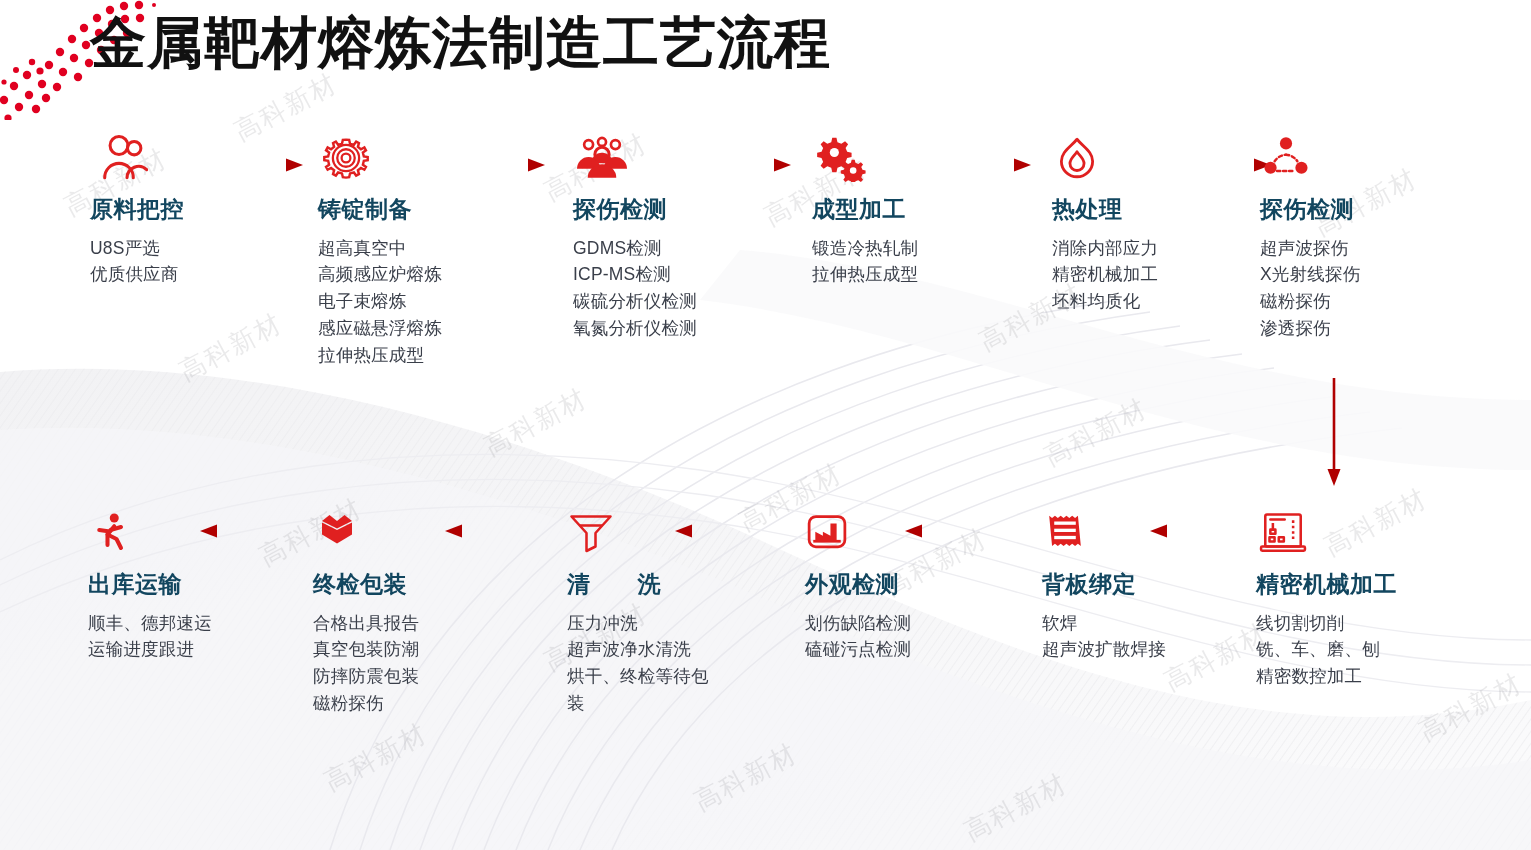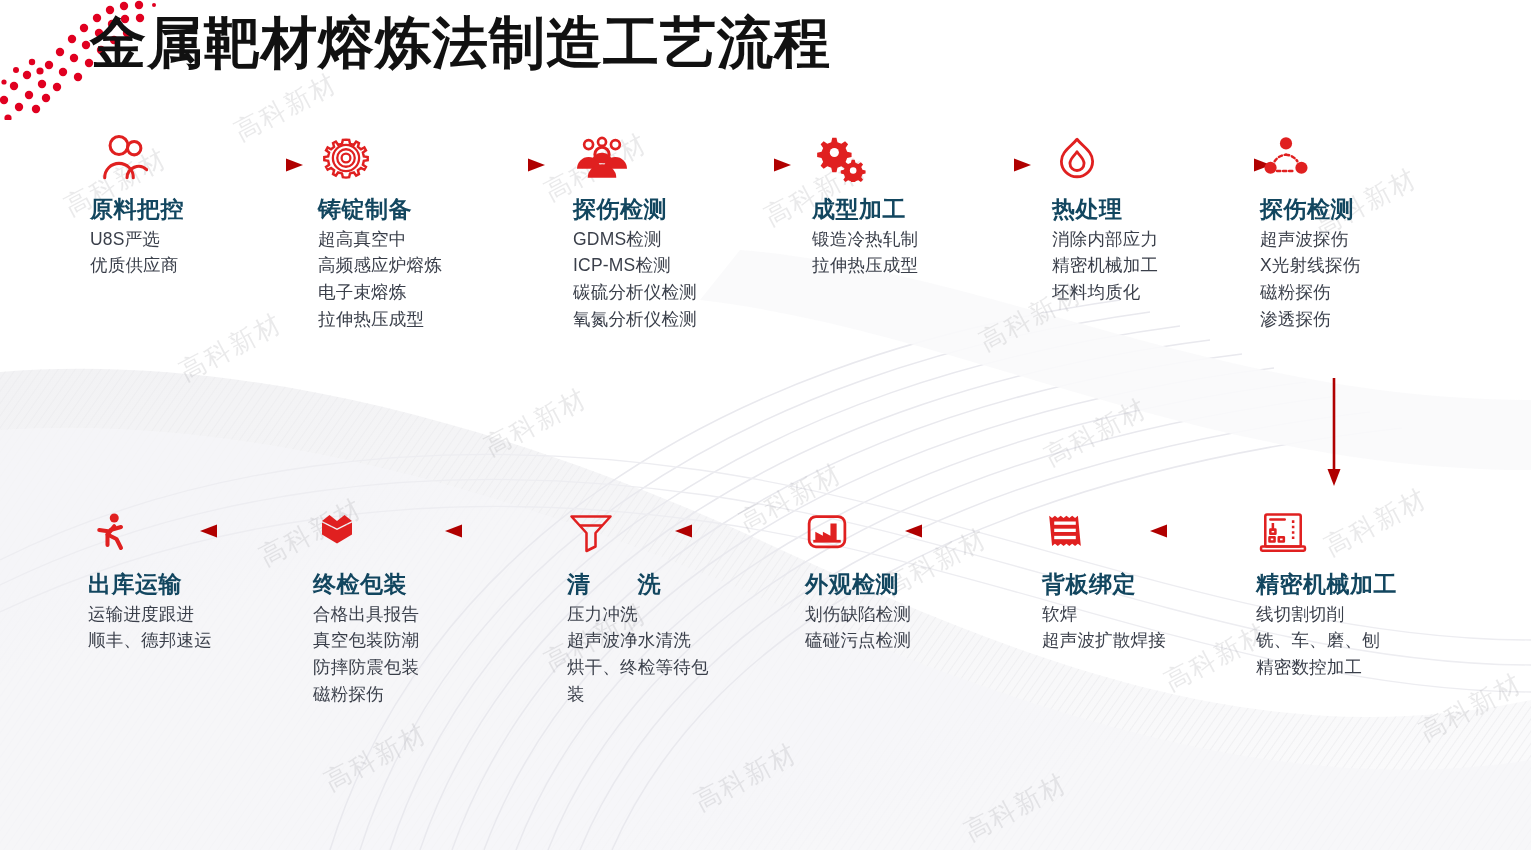--- a/index.html
+++ b/index.html
@@ -76,21 +76,21 @@
   .step-title {
     font-size: 23px;
     font-weight: bold;
     color: #12465f;
     margin-top: 10px;
     letter-spacing: 0.5px;
     line-height: 1.2;
     white-space: nowrap;
   }
   .step-lines {
-    margin-top: 2px;
+    margin-top: 11px;
   }
   .step-line {
     font-size: 17.5px;
     color: #3a3f4a;
     line-height: 1.53;
     letter-spacing: 0.2px;
   }
 
   
   .arrow-h {
@@ -381,20 +381,21 @@
             <circle cx="32" cy="28" r="15"></circle>
             <path d="M32,7 L35.6,7.4 36.6,11.8 41,12.9 43.6,9.3 46.8,11 45.6,15.3 49.1,18 53,16 54.8,19.2 51.3,21.8 52.4,26.2 56.8,26.9 56.8,30.5 52.4,31.2 51.3,35.6 54.8,38.2 53,41.4 49.1,39.4 45.6,42.1 46.8,46.4 43.6,48.1 41,44.5 36.6,45.6 35.6,50 32,50.4 28.4,50 27.4,45.6 23,44.5 20.4,48.1 17.2,46.4 18.4,42.1 14.9,39.4 11,41.4 9.2,38.2 12.7,35.6 11.6,31.2 7.2,30.5 7.2,26.9 11.6,26.2 12.7,21.8 9.2,19.2 11,16 14.9,18 18.4,15.3 17.2,11 20.4,9.3 23,12.9 27.4,11.8 28.4,7.4 Z" stroke-width="2.8"></path>
           </g>
         </svg>
       </div>
       <div class="step-title">铸锭制备</div>
       <div class="step-lines">
         <div class="step-line">超高真空中</div>
         <div class="step-line">高频感应炉熔炼</div>
         <div class="step-line">电子束熔炼</div>
+        <div class="step-line">感应磁悬浮熔炼</div>
         <div class="step-line">拉伸热压成型</div>
       </div>
     </div>
     <div class="step" style="left: 573px; top: 130px;">
       <div class="step-icon">
         <svg width="58" height="50" viewBox="0 0 64 56" xmlns="http://www.w3.org/2000/svg">
           <g fill="#e02020">
             <circle cx="17" cy="13" r="5" fill="none" stroke="#e02020" stroke-width="3"></circle>
             <circle cx="47" cy="13" r="5" fill="none" stroke="#e02020" stroke-width="3"></circle>
             <circle cx="32" cy="10" r="4.5" fill="none" stroke="#e02020" stroke-width="3"></circle>
@@ -565,17 +566,17 @@
             <circle cx="35" cy="8" r="6" fill="#e02020" stroke="none"></circle>
             <path d="M35,19 L26,30 L26,44"></path>
             <path d="M26,30 L38,36 L44,48"></path>
             <path d="M30,24 L44,20"></path>
             <path d="M29,26 L15,24"></path>
           </g>
         </svg>
       </div>
       <div class="step-title">出库运输</div>
       <div class="step-lines">
+        <div class="step-line">顺丰、德邦速运</div>
         <div class="step-line">运输进度跟进</div>
-        <div class="step-line">顺丰、德邦速运</div>
       </div>
     </div>
   </div>
 
 </body></html>

